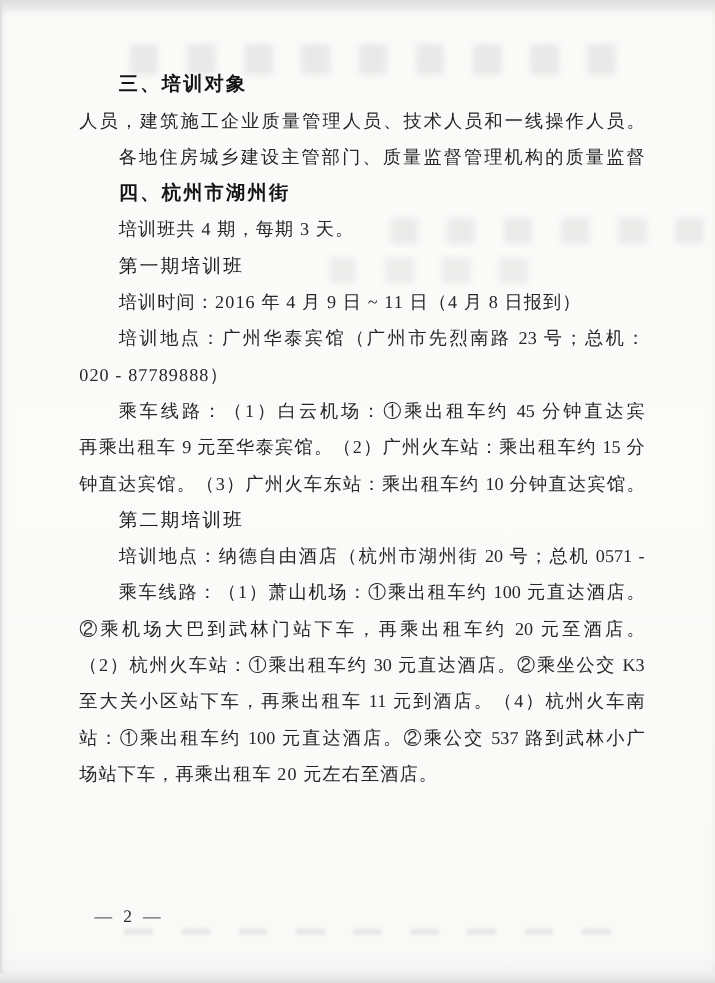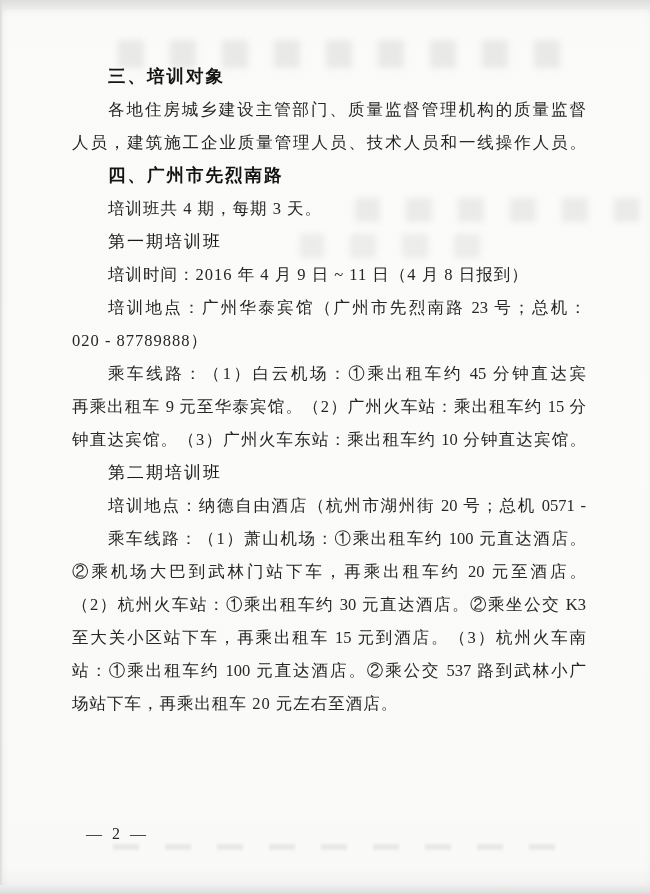--- a/index.html
+++ b/index.html
@@ -102,37 +102,37 @@
   <div class="edge-line-left"></div>
 
   <div class="ghost ghost-row ghost-top"></div>
   <div class="ghost ghost-row ghost-mid-a"></div>
   <div class="ghost ghost-row ghost-mid-b"></div>
   <div class="ghost ghost-row ghost-foot"></div>
 
   <main class="doc-body">
 
   <div class="line heading indent">三、培训对象</div>
+      <div class="line justify">人员，建筑施工企业质量管理人员、技术人员和一线操作人员。</div>
       <div class="line indent justify">各地住房城乡建设主管部门、质量监督管理机构的质量监督</div>
-      <div class="line justify">人员，建筑施工企业质量管理人员、技术人员和一线操作人员。</div>
-      <div class="line heading indent">四、广州市先烈南路</div>
+      <div class="line heading indent">四、杭州市湖州街</div>
       <div class="line indent">培训班共 4 期，每期 3 天。</div>
       <div class="line subheading indent">第一期培训班</div>
       <div class="line indent">培训时间：2016 年 4 月 9 日 ~ 11 日（4 月 8 日报到）</div>
       <div class="line indent justify">培训地点：广州华泰宾馆（广州市先烈南路 23 号；总机：</div>
       <div class="line">020 - 87789888）</div>
       <div class="line indent justify">乘车线路：（1）白云机场：①乘出租车约 45 分钟直达宾</div>
       <div class="line justify">再乘出租车 9 元至华泰宾馆。（2）广州火车站：乘出租车约 15 分</div>
       <div class="line justify">钟直达宾馆。（3）广州火车东站：乘出租车约 10 分钟直达宾馆。</div>
       <div class="line subheading indent">第二期培训班</div>
       <div class="line indent justify">培训地点：纳德自由酒店（杭州市湖州街 20 号；总机 0571 -</div>
       <div class="line indent justify">乘车线路：（1）萧山机场：①乘出租车约 100 元直达酒店。</div>
       <div class="line justify">②乘机场大巴到武林门站下车，再乘出租车约 20 元至酒店。</div>
       <div class="line justify">（2）杭州火车站：①乘出租车约 30 元直达酒店。②乘坐公交 K3</div>
-      <div class="line justify">至大关小区站下车，再乘出租车 15 元到酒店。（3）杭州火车南</div>
+      <div class="line justify">至大关小区站下车，再乘出租车 11 元到酒店。（4）杭州火车南</div>
       <div class="line justify">站：①乘出租车约 100 元直达酒店。②乘公交 537 路到武林小广</div>
       <div class="line">场站下车，再乘出租车 20 元左右至酒店。</div>
     </main>
 
   <div class="page-footer">— 2 —</div>
 
   <div class="edge-strip-bottom"></div>
 </div>
 
 </body></html>

